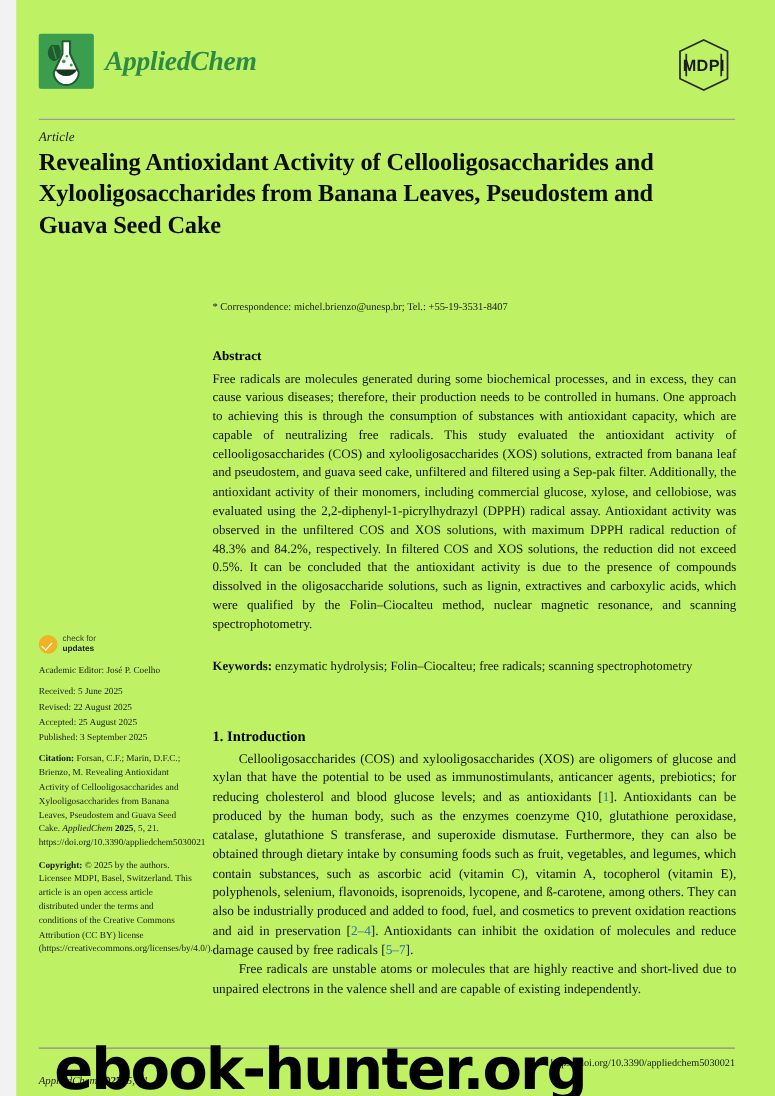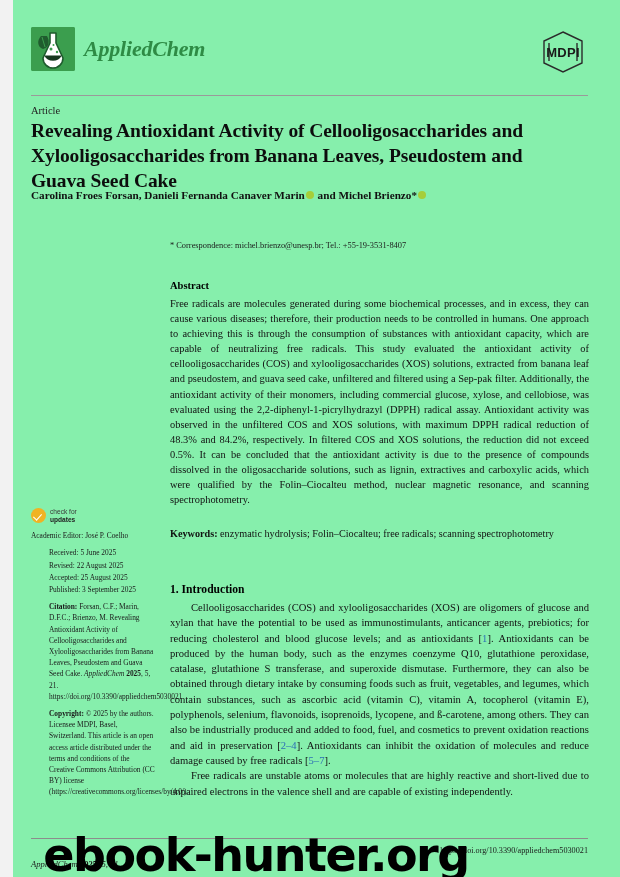--- a/index.html
+++ b/index.html
@@ -13,21 +13,21 @@
     position: relative;
     overflow: hidden;
     font-family: "Liberation Serif", serif;
     color: #000000;
   }
   .page {
     position: absolute;
     left: 0; top: 0;
     width: 620px;
     height: 877px;
-    background: #86efac;
+    background: #bef264;
     box-sizing: border-box;
   }
   .left-edge {
     position: absolute;
     left: 0; top: 0;
     width: 13px;
     height: 877px;
     background: #f2f2f2;
   }
 
@@ -89,20 +89,21 @@
     left: 31px; top: 95px;
     width: 557px;
     height: 1px;
     background: #9a9a9a;
   }
 
   
   .doctype {
     position: absolute;
     left: 31px; top: 105px;
+    font-style: italic;
     font-size: 10.5px;
     color: #222;
   }
   .title {
     position: absolute;
     left: 31px; top: 118px;
     width: 545px;
     font-size: 19.5px;
     font-weight: bold;
     line-height: 25px;
@@ -203,21 +204,21 @@
   }
   .cfu-text {
     font-family: "Liberation Sans", sans-serif;
     font-size: 6.6px;
     line-height: 7.6px;
     color: #3a3a3a;
   }
   .cfu-text .b2 { font-weight: bold; color: #222; }
 
   .sb-line { margin: 0 0 1px 0; }
-  .sb-group { margin-top: 6px; margin-left: 18px; }
+  .sb-group { margin-top: 6px; }
   .sidebar b { font-weight: bold; }
   .sidebar i { font-style: italic; }
 
   
   .sec-head {
     position: absolute;
     left: 170px; top: 583px;
     font-size: 11.6px;
     font-weight: bold;
   }
@@ -299,24 +300,20 @@
         <path d="M39 14 L39 32" stroke="#2b2b2b" stroke-width="1.4"></path>
       </svg>
       <div class="mdpi-text">MDPI</div>
     </div>
   </div>
   <div class="rule"></div>
 
   <div class="doctype">Article</div>
   <div class="title">Revealing Antioxidant Activity of Cellooligosaccharides and Xylooligosaccharides from Banana Leaves, Pseudostem and Guava Seed Cake</div>
 
-  <div class="authors">
-    <span>Carolina Froes Forsan, Danieli Fernanda Canaver Marin</span><span class="orcid"></span>
-    <span>and Michel Brienzo</span><span class="star">*</span><span class="orcid"></span>
-  </div>
 
   <div class="affil">
     <span class="corr">*  Correspondence: michel.brienzo@unesp.br; Tel.: +55-19-3531-8407</span>
   </div>
 
   <div class="abstract-head">Abstract</div>
   <div class="abstract-body">Free radicals are molecules generated during some biochemical processes, and in excess, they can cause various diseases; therefore, their production needs to be controlled in humans. One approach to achieving this is through the consumption of substances with antioxidant capacity, which are capable of neutralizing free radicals. This study evaluated the antioxidant activity of cellooligosaccharides (COS) and xylooligosaccharides (XOS) solutions, extracted from banana leaf and pseudostem, and guava seed cake, unfiltered and filtered using a Sep-pak filter. Additionally, the antioxidant activity of their monomers, including commercial glucose, xylose, and cellobiose, was evaluated using the 2,2-diphenyl-1-picrylhydrazyl (DPPH) radical assay. Antioxidant activity was observed in the unfiltered COS and XOS solutions, with maximum DPPH radical reduction of 48.3% and 84.2%, respectively. In filtered COS and XOS solutions, the reduction did not exceed 0.5%. It can be concluded that the antioxidant activity is due to the presence of compounds dissolved in the oligosaccharide solutions, such as lignin, extractives and carboxylic acids, which were qualified by the Folin–Ciocalteu method, nuclear magnetic resonance, and scanning spectrophotometry.</div>
 
   <div class="keywords">
     <b>Keywords:</b><span> enzymatic hydrolysis; Folin–Ciocalteu; free radicals; scanning spectrophotometry</span>

